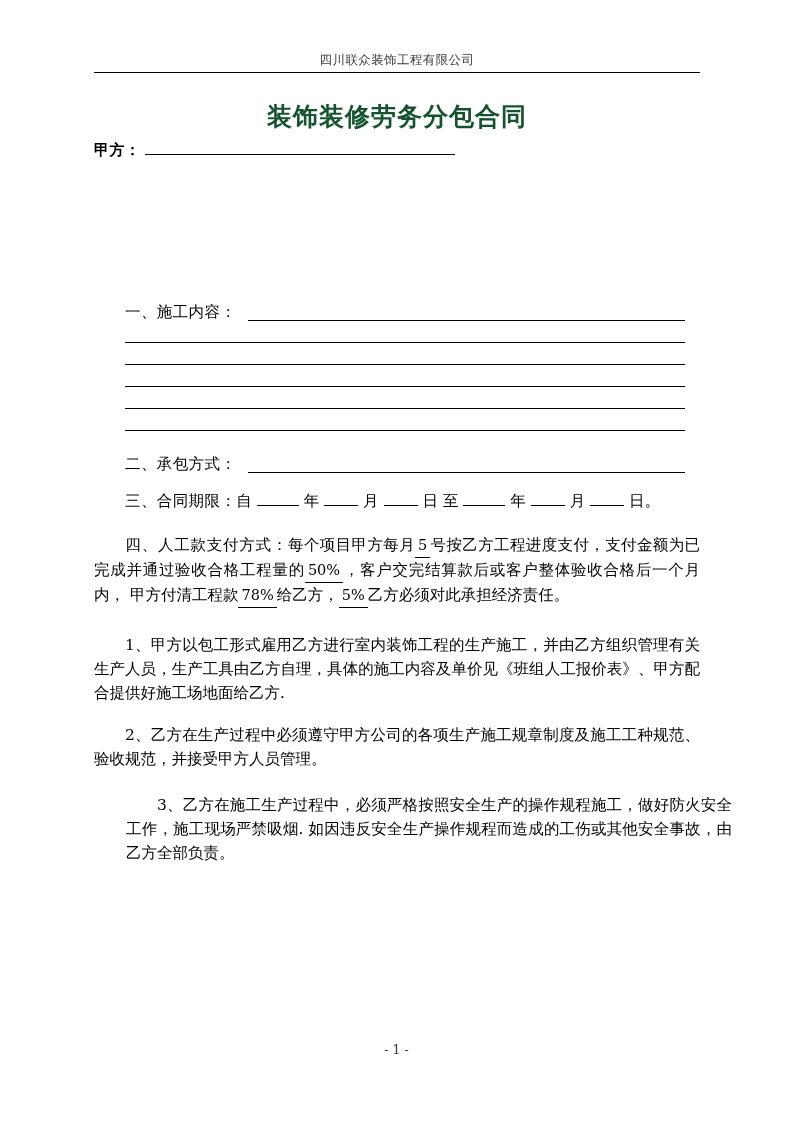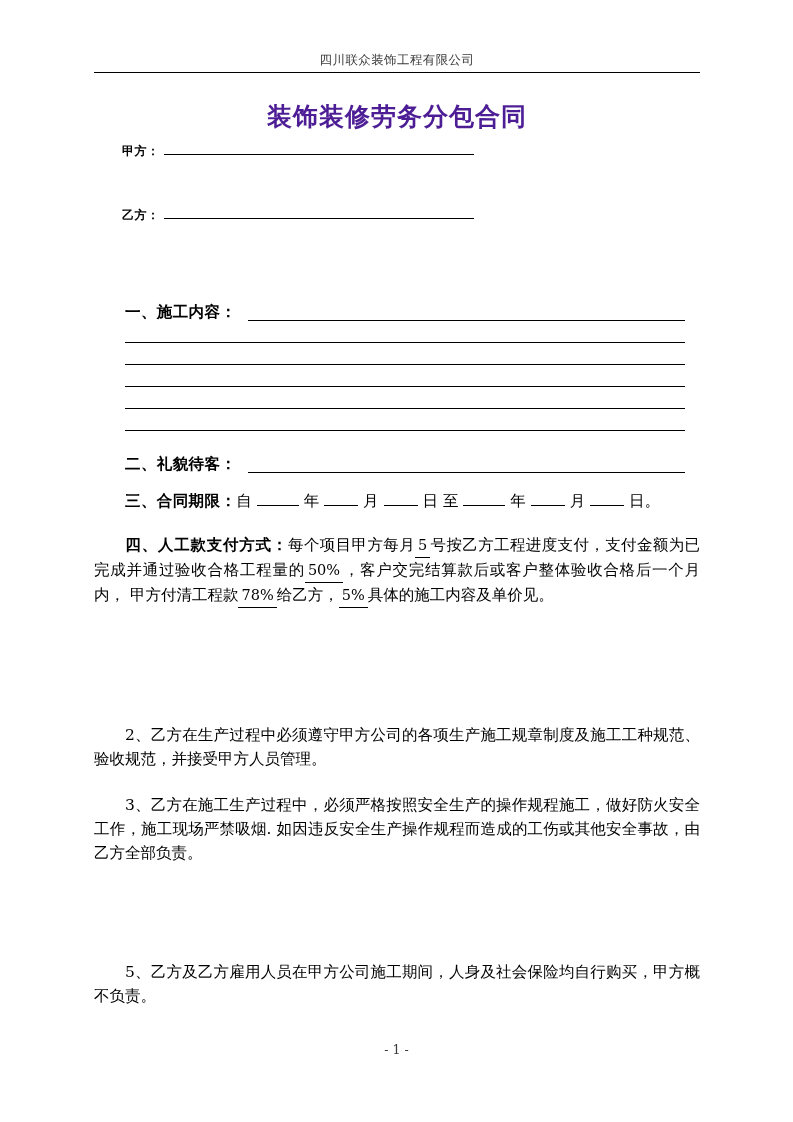--- a/index.html
+++ b/index.html
@@ -46,50 +46,49 @@
   .doc-title {
     position: absolute;
     left: 94px;
     top: 82px;
     width: 606px;
     text-align: center;
     font-size: 25px;
     font-weight: bold;
     letter-spacing: 1px;
     line-height: 36px;
-    color: #4c1d95;
+    color: #14532d;
   }
   .party-row {
     position: absolute;
     left: 94px;
-    font-size: 12px;
+    font-size: 15px;
     font-weight: bold;
     letter-spacing: 0.5px;
     white-space: nowrap;
-    margin-left: 28px;
   }
   .party-row .fill {
     display: inline-block;
     border-bottom: 1.5px solid #000;
     vertical-align: baseline;
     height: 16px;
     margin-left: 4px;
   }
   .para {
     position: absolute;
     left: 94px;
     width: 606px;
     font-size: 15.5px;
     line-height: 24px;
     text-align: justify;
     text-justify: inter-ideograph;
   }
   .indent { display: inline-block; width: 31px; }
   .sec-head {
-    font-weight: bold;
+    font-weight: normal;
     letter-spacing: 0.4px;
   }
   .ul-inline {
     display: inline-block;
     border-bottom: 1.3px solid #000;
     vertical-align: baseline;
     height: 15px;
   }
   .val {
     display: inline-block;
@@ -135,38 +134,35 @@
 
   <div class="doc-header">四川联众装饰工程有限公司</div>
   <div class="header-rule"></div>
 
   <h1 class="doc-title">装饰装修劳务分包合同</h1>
 
   <div class="party-row" style="top:138px;">
     <span>甲方：</span><span class="fill" style="width:310px;"></span>
   </div>
 
-  <div class="party-row" style="top:202px;">
-    <span>乙方：</span><span class="fill" style="width:310px;"></span>
-  </div>
 
 
   <div class="para" style="top:300px;">
     <span class="indent"></span><span class="sec-head">一、施工内容：</span>
   </div>
   <div class="sec-line" style="left:248px; top:320px; width:437px;"></div>
 
   <div class="blank-line" style="top:342px;"></div>
   <div class="blank-line" style="top:364px;"></div>
   <div class="blank-line" style="top:386px;"></div>
   <div class="blank-line" style="top:408px;"></div>
   <div class="blank-line" style="top:430px;"></div>
 
   <div class="para" style="top:452px;">
-    <span class="indent"></span><span class="sec-head">二、礼貌待客：</span>
+    <span class="indent"></span><span class="sec-head">二、承包方式：</span>
   </div>
   <div class="sec-line" style="left:248px; top:472px; width:437px;"></div>
 
   <div class="para" style="top:489px; white-space:nowrap;">
     <span class="indent"></span><span class="sec-head">三、合同期限：</span><span>自</span>
     <span class="dateblank w-lg"></span>
     <span>年</span>
     <span class="dateblank w-md"></span>
     <span>月</span>
     <span class="dateblank w-md"></span>
@@ -174,33 +170,33 @@
     <span>至</span>
     <span class="dateblank w-lg"></span>
     <span>年</span>
     <span class="dateblank w-md"></span>
     <span>月</span>
     <span class="dateblank w-md"></span>
     <span>日</span><span>。</span>
   </div>
 
   <div class="para" style="top:533px;">
-    <span class="indent"></span><span class="sec-head">四、人工款支付方式：</span><span>每个项目甲方每月</span><span class="val">5</span><span>号按乙方工程进度支付，支付金额为已完成并通过验收合格工程量的</span><span class="val">50%</span><span>，客户交完结算款后或客户整体验收合格后一个月内，  甲方付清工程款</span><span class="val">78%</span><span>给乙方，</span><span class="val">5%</span><span>具体的施工内容及单价见。</span>
-  </div>
-
-
+    <span class="indent"></span><span class="sec-head">四、人工款支付方式：</span><span>每个项目甲方每月</span><span class="val">5</span><span>号按乙方工程进度支付，支付金额为已完成并通过验收合格工程量的</span><span class="val">50%</span><span>，客户交完结算款后或客户整体验收合格后一个月内，  甲方付清工程款</span><span class="val">78%</span><span>给乙方，</span><span class="val">5%</span><span>乙方必须对此承担经济责任。</span>
+  </div>
+
+
+  <div class="para" style="top:633px;">
+    <span class="indent"></span><span>1、甲方以包工形式雇用乙方进行室内装饰工程的生产施工，并由乙方组织管理有关生产人员，生产工具由乙方自理，具体的施工内容及单价见《班组人工报价表》、甲方配合提供好施工场地面给乙方.</span>
+  </div>
 
   <div class="para" style="top:723px;">
     <span class="indent"></span><span>2、乙方在生产过程中必须遵守甲方公司的各项生产施工规章制度及施工工种规范、验收规范，并接受甲方人员管理。</span>
   </div>
 
-  <div class="para" style="top:793px;">
+  <div class="para" style="top:793px;margin-left:32px;">
     <span class="indent"></span><span>3、乙方在施工生产过程中，必须严格按照安全生产的操作规程施工，做好防火安全工作，施工现场严禁吸烟. 如因违反安全生产操作规程而造成的工伤或其他安全事故，由乙方全部负责。</span>
   </div>
 
 
-  <div class="para" style="top:960px;">
-    <span class="indent"></span><span>5、乙方及乙方雇用人员在甲方公司施工期间，人身及社会保险均自行购买，甲方概不负责。</span>
-  </div>
 
   <div class="footer-page">- 1 -</div>
 
 </div>
 
 </body></html>

